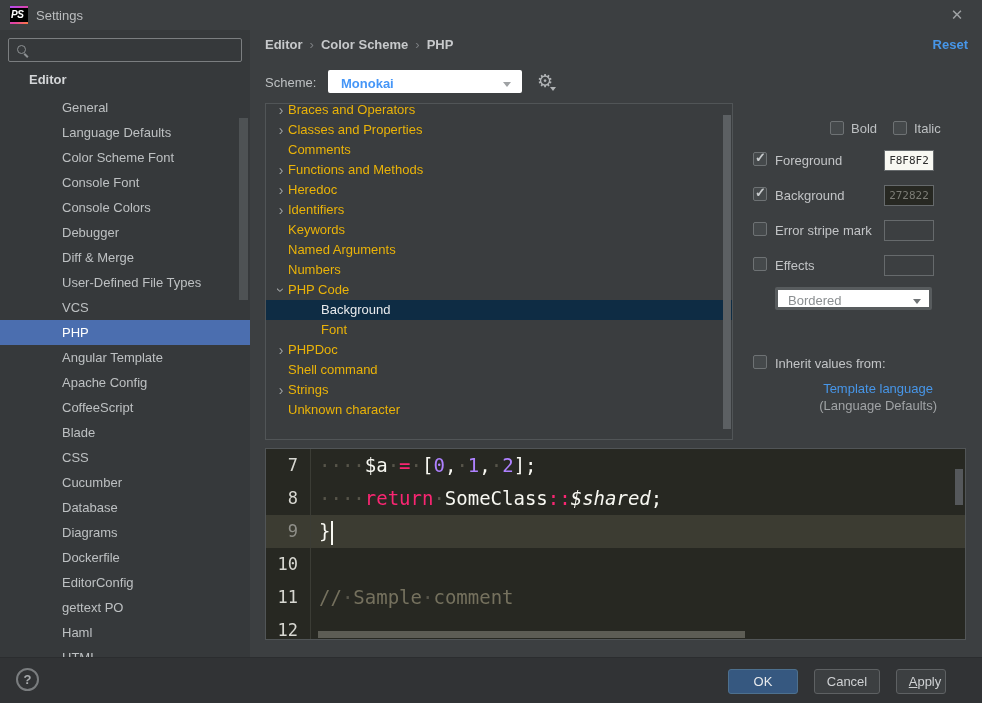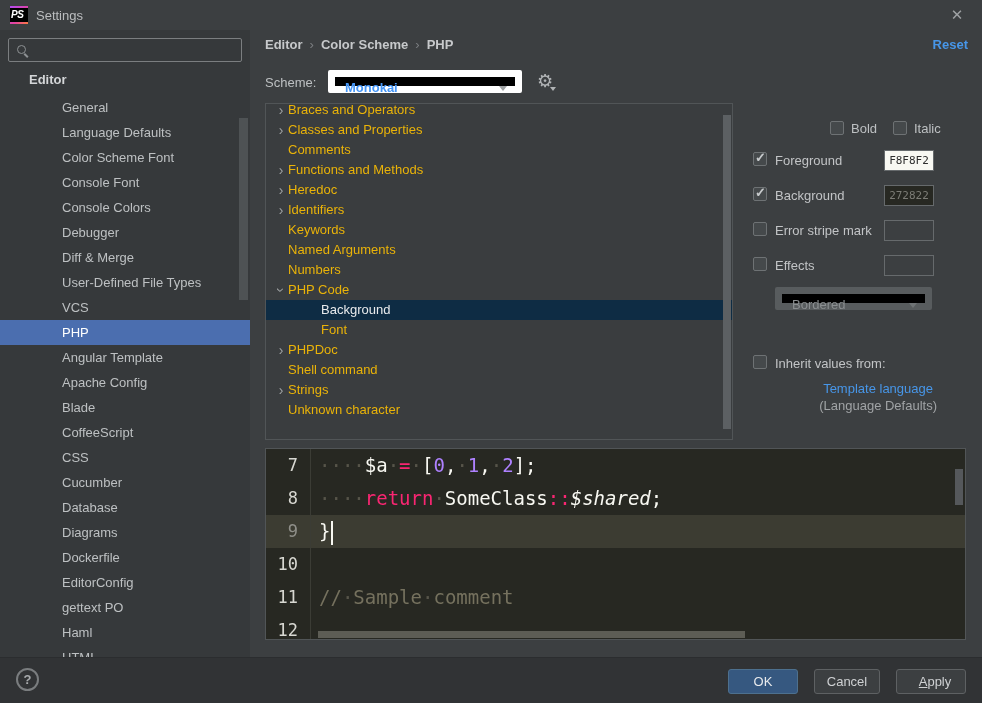--- a/index.html
+++ b/index.html
@@ -49,28 +49,28 @@
     background:#313335; border-top:1px solid #2b2d2f; }
   .help-btn { position:absolute; left:16px; top:10px; width:23px; height:23px;
     border:2px solid #7a7d7f; border-radius:50%; color:#a9acae; font-weight:bold;
     font-size:13px; line-height:20px; text-align:center; }
   .btn { position:absolute; top:11px; height:25px; border-radius:3px;
     font-family:"Liberation Sans", sans-serif; font-size:13px; text-align:center;
     line-height:23px; cursor:default; }
   .btn .lbl { display:inline-block; }
   .btn-ok { left:728px; width:70px; background:#365880; border:1px solid #4d708e; color:#e8eaec; }
   .btn-cancel { left:814px; width:66px; background:#3c3f41; border:1px solid #5e6163; color:#cfd1d3; }
-  .btn-apply { left:896px; width:70px; background:#3c3f41; border:1px solid #5e6163; color:#cfd1d3;padding-left:8px; }
+  .btn-apply { left:896px; width:50px; background:#3c3f41; border:1px solid #5e6163; color:#cfd1d3;padding-left:8px; }
   .btn-apply .lbl::first-letter { text-decoration:underline; }
   
   .breadcrumb { position:absolute; left:265px; top:37px; font-weight:bold; color:#c7c9cb; }
   .bc-sep { color:#7b7e80; margin:0 7px; font-weight:normal; }
   .reset-link { position:absolute; right:14px; top:37px; color:#4796e8; font-weight:bold; cursor:default; }
   .scheme-label { position:absolute; left:265px; top:75px; }
-  .combo { position:absolute; border:7px solid #ffffff; border-radius:2px; background:#000000; }
+  .combo { position:absolute; border:3px solid #ffffff; border-radius:2px; background:#ffffff; }
   .combo-scheme { left:328px; top:70px; width:194px; height:23px; }
   .combo .val { position:absolute; left:10px; top:3px; }
   .combo-scheme .val { color:#4596f7; font-weight:bold; }
   .combo .arrow { position:absolute; right:8px; top:9px; width:0; height:0;
     border-left:4px solid transparent; border-right:4px solid transparent;
     border-top:5px solid #9fa2a4; }
   .gear { position:absolute; left:537px; top:70px; width:20px; height:22px;
     color:#b0b3b5; font-size:18px; line-height:22px; }
   .gear::after { content:""; position:absolute; left:13px; top:17px; width:0; height:0;
     border-left:3px solid transparent; border-right:3px solid transparent;
@@ -160,22 +160,22 @@
         <div class="sb-item">Color Scheme Font</div>
         <div class="sb-item">Console Font</div>
         <div class="sb-item">Console Colors</div>
         <div class="sb-item">Debugger</div>
         <div class="sb-item">Diff &amp; Merge</div>
         <div class="sb-item">User-Defined File Types</div>
         <div class="sb-item">VCS</div>
         <div class="sb-item selected">PHP</div>
         <div class="sb-item">Angular Template</div>
         <div class="sb-item">Apache Config</div>
+        <div class="sb-item">CoffeeScript</div>
         <div class="sb-item">Blade</div>
-        <div class="sb-item">CoffeeScript</div>
         <div class="sb-item">CSS</div>
         <div class="sb-item">Cucumber</div>
         <div class="sb-item">Database</div>
         <div class="sb-item">Diagrams</div>
         <div class="sb-item">Dockerfile</div>
         <div class="sb-item">EditorConfig</div>
         <div class="sb-item">gettext PO</div>
         <div class="sb-item">Haml</div>
         <div class="sb-item">HTML</div>
       </div>

